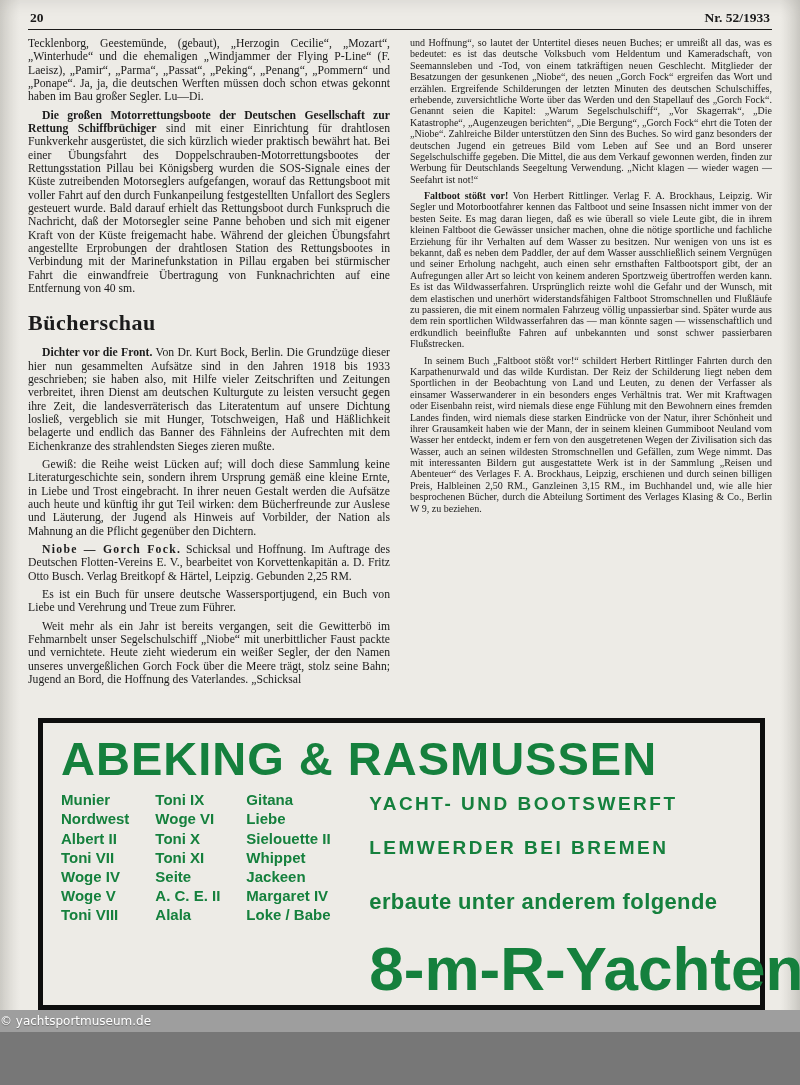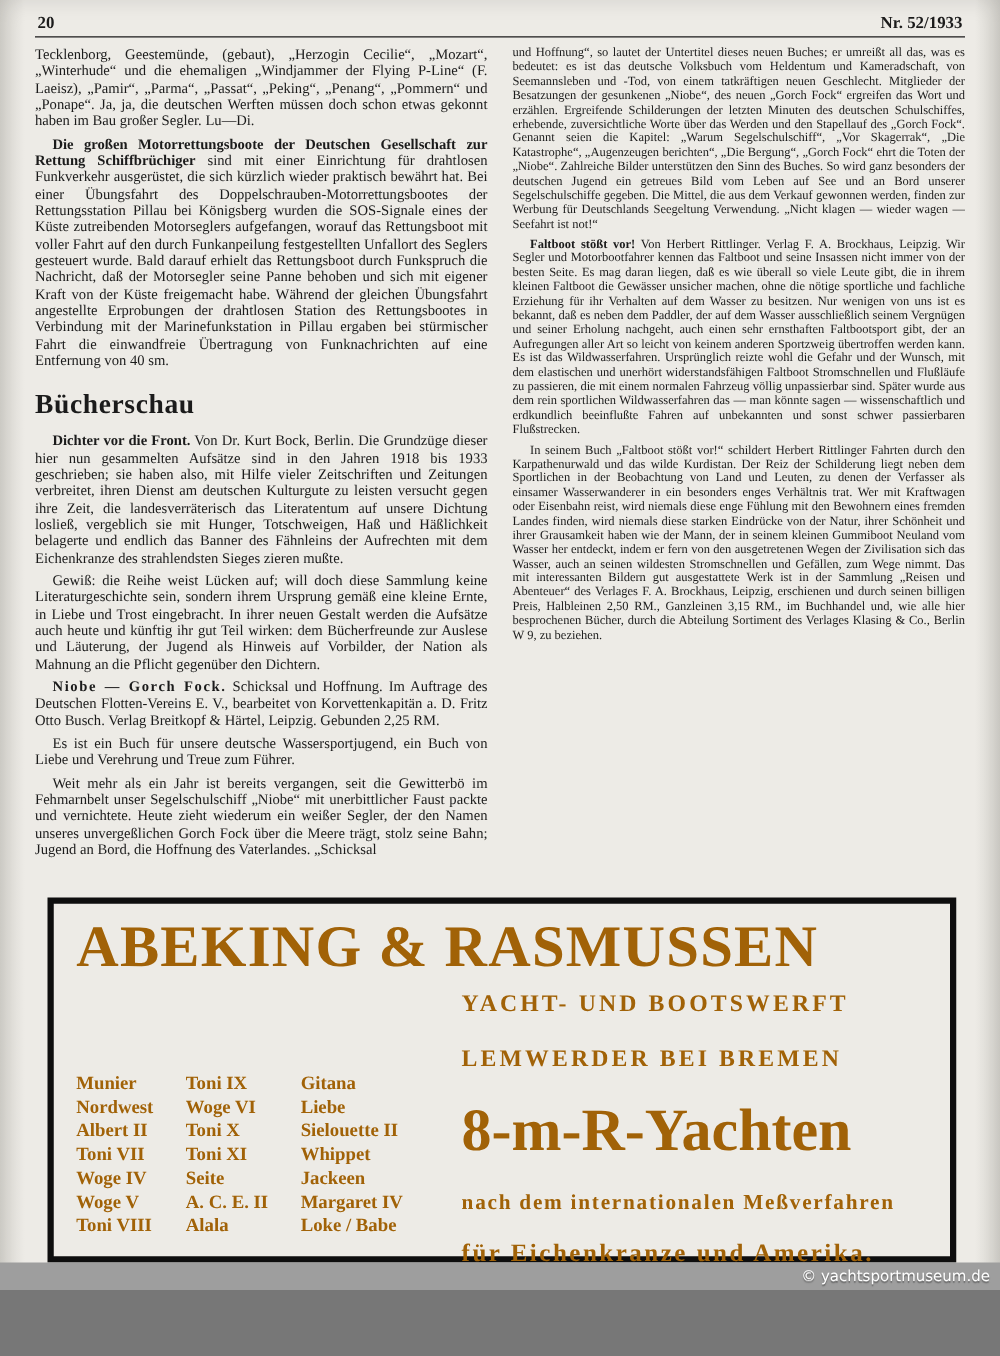--- a/index.html
+++ b/index.html
@@ -40,45 +40,45 @@
     font-size: 22px; font-weight: bold;
     margin: 15px 0 11px 0; letter-spacing: .5px;
   }
   
   .ad {
     margin: 10px 35px 0 38px;
     border: 5px solid #0e0e0e;
     height: 292px; box-sizing: border-box;
     padding: 10px 14px 10px 18px;
     display: flex; flex-direction: column;
-    font-family: Liberation Serif, serif;
-    color: #a16207;
+    font-family: Liberation Sans, sans-serif;
+    color: #15803d;
     background: #edebe6;
   }
   .ad-brand {
     font-size: 47px; font-weight: bold; letter-spacing: 1px;
     line-height: 1; white-space: nowrap; margin: 2px 0 8px 0;
   }
   .ad-body { flex: 1; display: flex; min-height: 0; }
   .ad-names {
     width: 45%; display: flex; gap: 26px;
-    align-items: flex-end; padding: 0 0 4px 0;
+    align-items: flex-start; padding: 0 0 4px 0;
   }
   .ycol { font-weight: bold; font-size: 15px; line-height: 1.27; white-space: nowrap; }
   .ad-right { width: 55%; display: flex; flex-direction: column; padding-top: 2px; gap: 20px; }
   .ad-werft { font-size: 19px; font-weight: bold; letter-spacing: 2.5px; line-height: 1.22; white-space: nowrap; }
   .ad-erbaute { font-size: 22px; font-weight: bold; margin-top: 10px; letter-spacing: .4px; white-space: nowrap; }
-  .ad-headline { font-size: 48px; font-weight: bold; line-height: 1.02; margin: 2px 0 2px 0; white-space: nowrap; }
+  .ad-headline { font-size: 62px; font-weight: bold; line-height: 1.02; margin: 2px 0 2px 0; white-space: nowrap; }
   .ad-mess { font-size: 17px; font-weight: bold; letter-spacing: 1.4px; white-space: nowrap; }
   .ad-bottom { margin-top: auto; font-size: 20px; font-weight: bold; letter-spacing: 2px; white-space: nowrap; }
   
   .footer {
     margin-top: auto; height: 23px;
     background: #9e9e9e;
-    display: flex; align-items: center; justify-content: flex-end;
+    display: flex; align-items: center; justify-content: flex-start;
     padding-right: 8px;
     font-family: "DejaVu Sans", sans-serif;
     font-size: 12px; color: #ffffff;
     text-shadow: 0 1px 1px rgba(0,0,0,.35);
   }
 </style>
 </head>
 <body>
 
 <div class="page">
@@ -138,20 +138,21 @@
           <div>Sielouette II</div>
           <div>Whippet</div>
           <div>Jackeen</div>
           <div>Margaret IV</div>
           <div>Loke / Babe</div>
         </div>
       </div>
       <div class="ad-right">
         <div class="ad-werft">YACHT- UND BOOTSWERFT</div>
         <div class="ad-werft">LEMWERDER BEI BREMEN</div>
+        <div class="ad-erbaute">erbaute unter anderem folgende</div>
         <div class="ad-headline">8-m-R-Yachten</div>
         <div class="ad-mess">nach dem internationalen Meßverfahren</div>
         <div class="ad-bottom">für Eichenkranze und Amerika.</div>
       </div>
     </div>
   </div>
 
   <div class="footer">
     <span>© yachtsportmuseum.de</span>
   </div>

